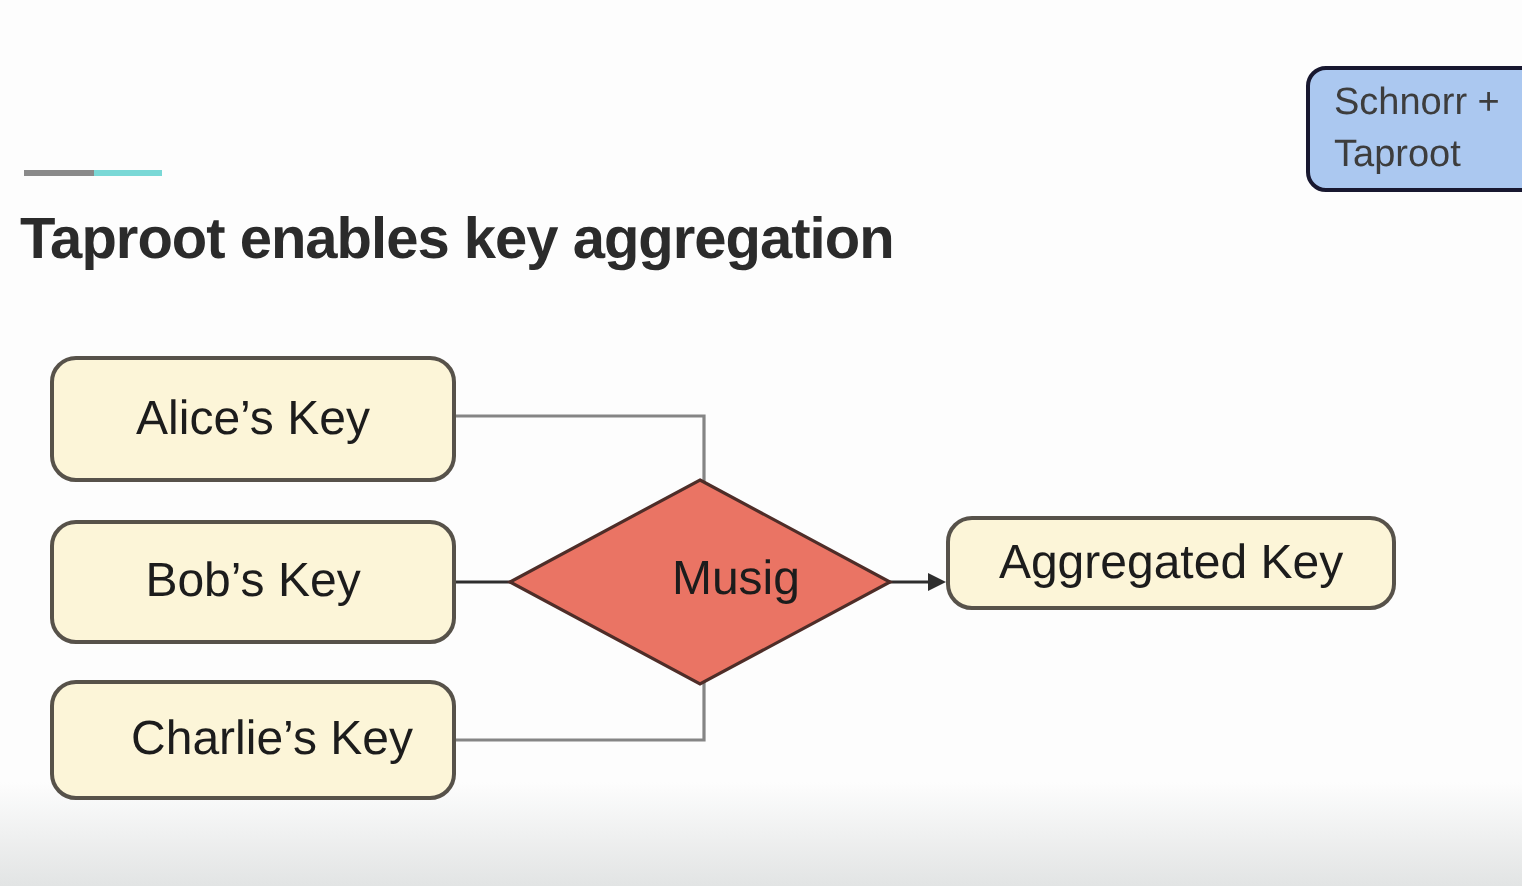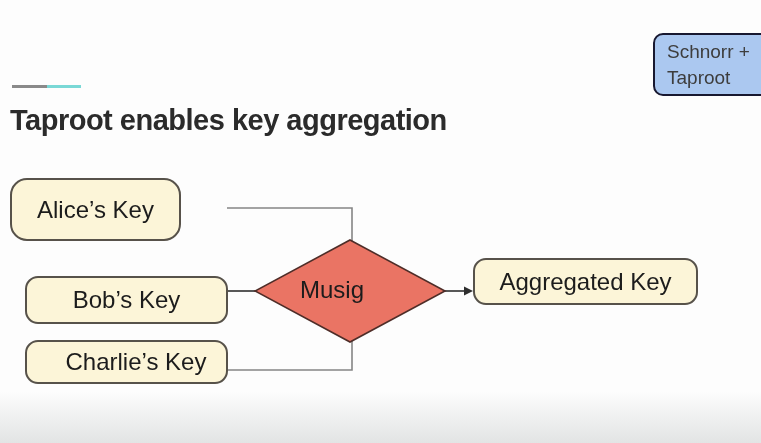--- a/index.html
+++ b/index.html
@@ -25,28 +25,28 @@
   .slide-title {
     position:absolute; left:10px; top:104px;
     font-size:29px; font-weight:bold; color:#2b2b2b; letter-spacing:-0.5px;
   }
   .node {
     position:absolute; box-sizing:border-box;
     background:#fcf5d8; border:2px solid #57524a; border-radius:13px;
     display:flex; align-items:center; justify-content:center;
     font-size:24px; color:#1c1c1c;
   }
-  .node-alice   { left:10px;  top:178px; width:171px; height:63px;border-radius:17px; }
-  .node-bob     { left:25px;  top:276px; width:203px; height:48px; }
-  .node-charlie { left:25px;  top:340px; width:203px; height:44px;padding-left:19px; }
+  .node-alice   { left:25px;  top:178px; width:203px; height:63px; }
+  .node-bob     { left:25px;  top:260px; width:203px; height:62px; }
+  .node-charlie { left:25px;  top:340px; width:203px; height:60px;padding-left:19px; }
   .node-output  { left:473px; top:258px; width:225px; height:47px; }
   .svg-layer { position:absolute; left:0; top:0; width:761px; height:443px; }
   .diamond-label {
     position:absolute; left:300px; top:276px; width:100px;
-    text-align:left; font-size:24px; color:#1c1c1c;
+    text-align:right; font-size:24px; color:#1c1c1c;
   }
 </style>
 </head>
 <body>
 
 <div class="bottom-fade"></div>
 
 <div class="badge">
   <div>Schnorr +</div>
   <div>Taproot</div>

